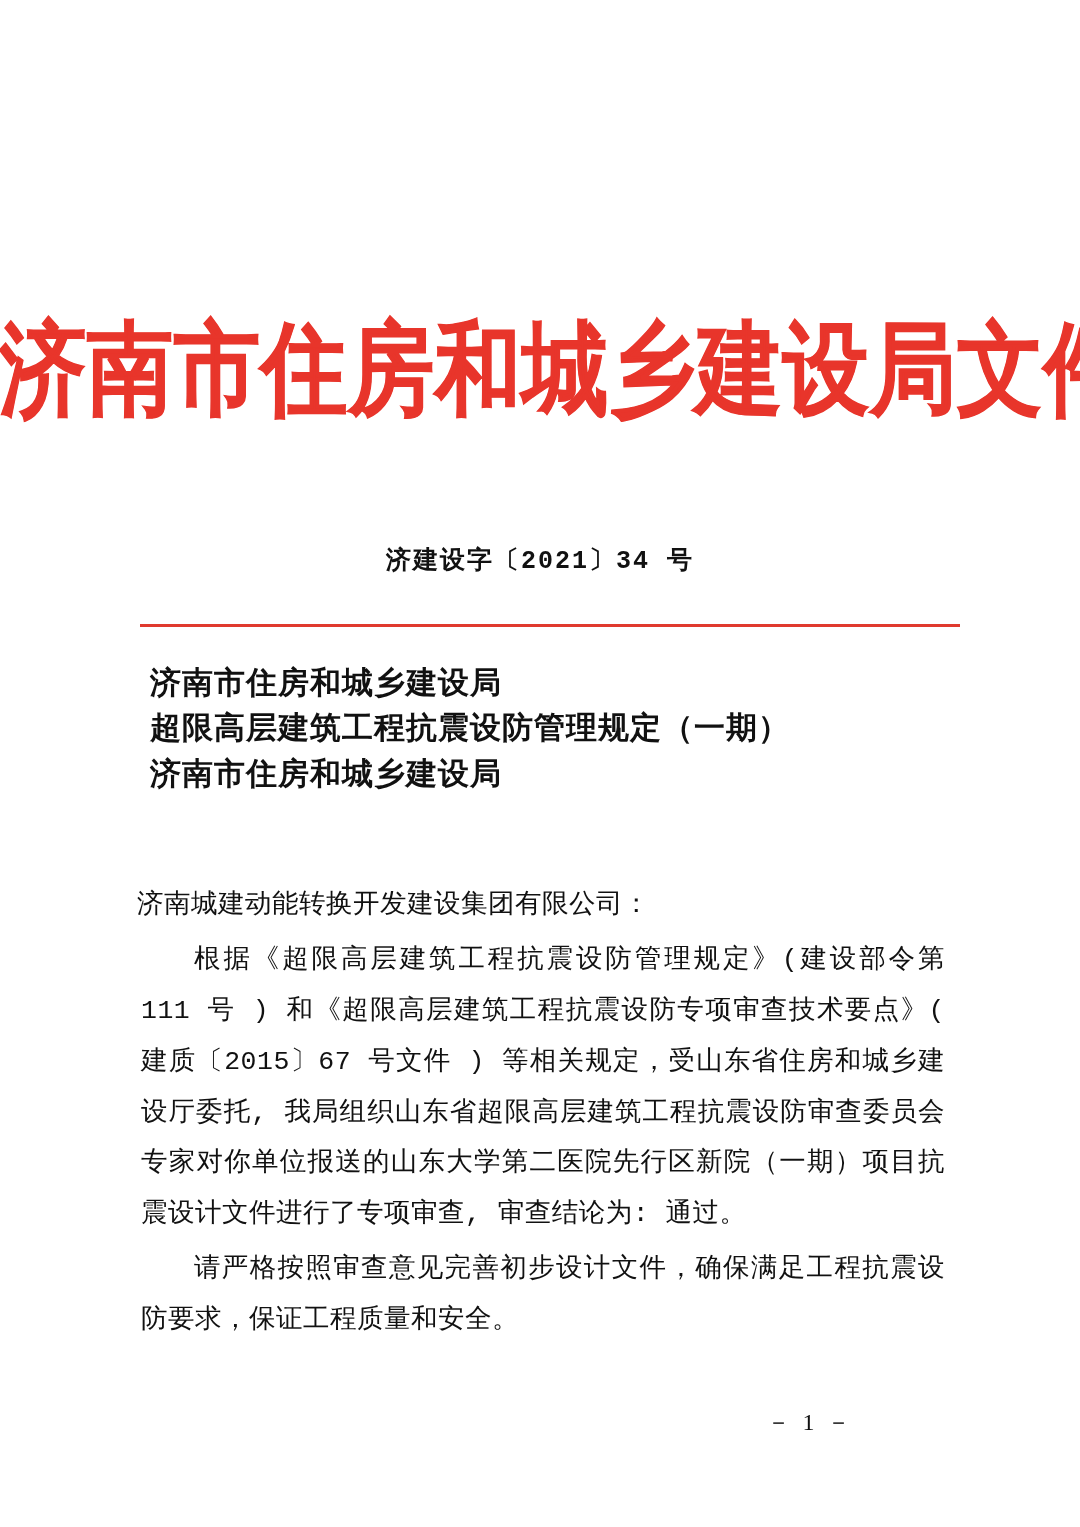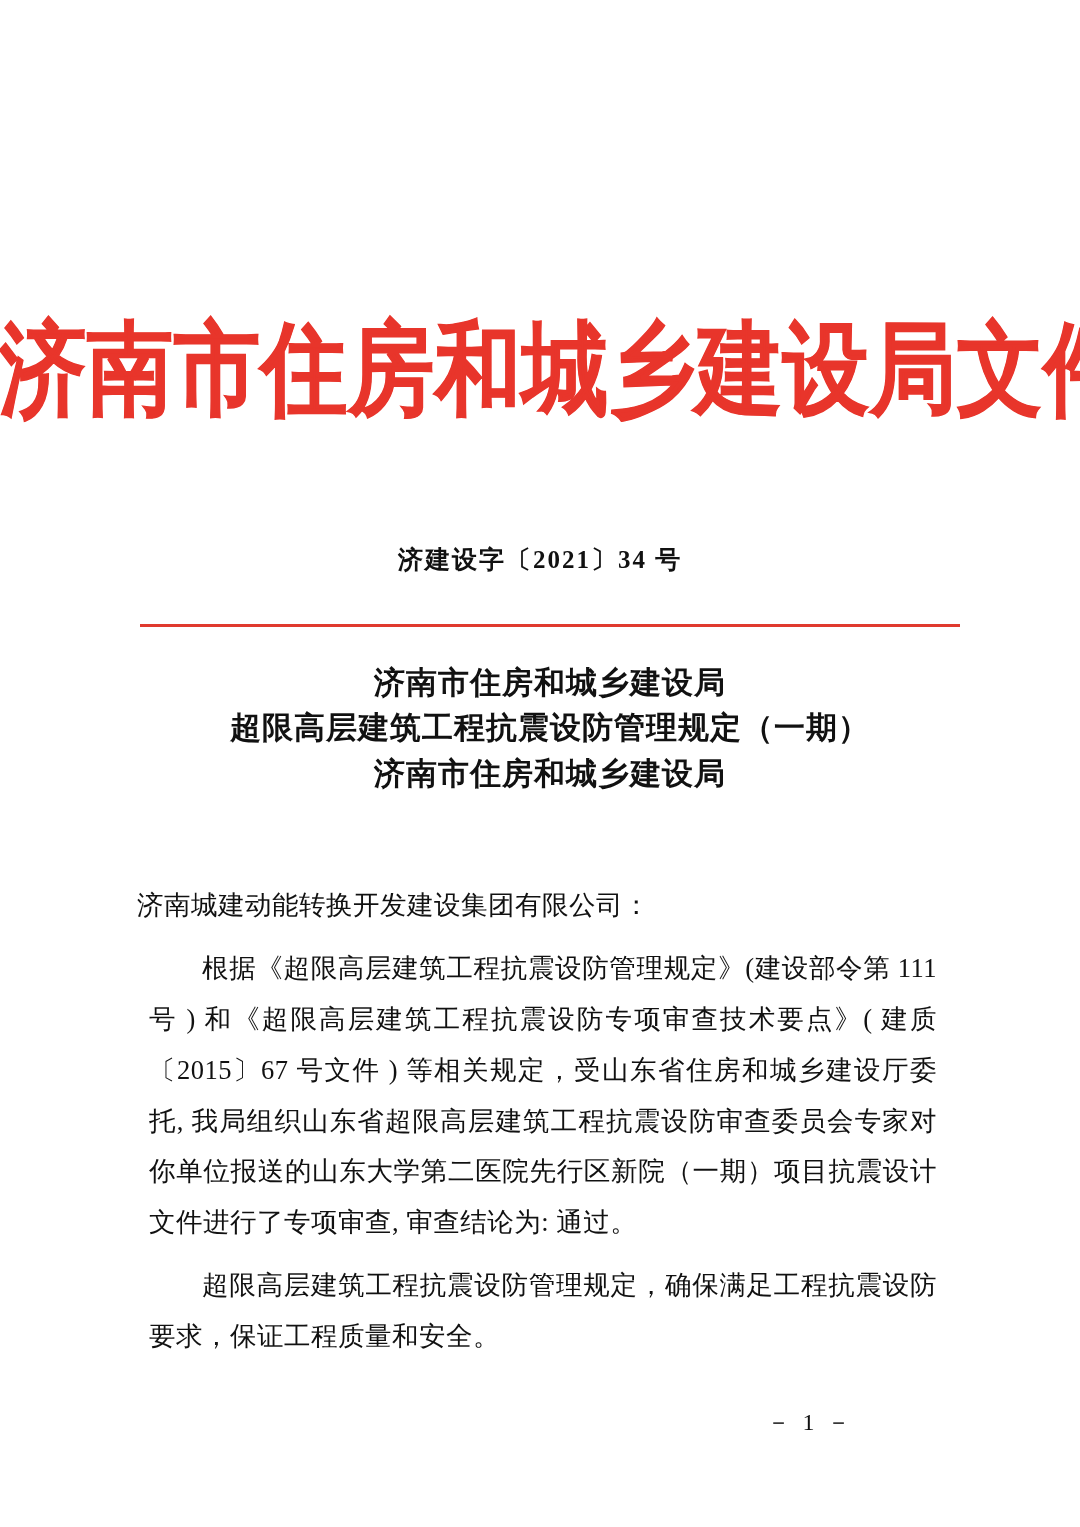--- a/index.html
+++ b/index.html
@@ -44,21 +44,21 @@
     white-space: nowrap;
   }
 
   
   .doc-number {
     position: absolute;
     top: 543px;
     left: 0;
     width: 1080px;
     text-align: center;
-    font-family: Liberation Serif, serif;
+    font-family: Liberation Mono, monospace;
     font-weight: 700;
     font-size: 25px;
     letter-spacing: 2px;
     color: #111;
   }
 
   
   .red-rule {
     position: absolute;
     top: 624px;
@@ -67,50 +67,50 @@
     height: 3px;
     background: #e03a2f;
   }
 
   
   .doc-title {
     position: absolute;
     top: 660px;
     left: 150px;
     width: 800px;
-    text-align: center;
+    text-align: left;
     font-family: "DejaVu Serif", "Liberation Serif", serif;
     font-weight: 700;
     font-size: 31px;
     line-height: 1.46;
     letter-spacing: 1px;
     color: #111;
   }
   .doc-title div {
     white-space: nowrap;
   }
 
   
   .body-block {
     position: absolute;
     top: 880px;
     left: 137px;
     width: 812px;
-    font-family: Liberation Serif, serif;
+    font-family: Liberation Mono, monospace;
     font-size: 26.5px;
     line-height: 1.92;
     letter-spacing: 0.5px;
     color: #111;
   }
   .addressee {
     margin: 0 0 2px 0;
     text-align: left;
   }
   .para {
-    margin: 12px;
+    margin: 4px;
     text-indent: 2em;
     text-align: justify;
     text-justify: inter-ideograph;
   }
 
   
   .page-number {
     position: absolute;
     top: 1406px;
     left: 0;
@@ -143,20 +143,20 @@
 
   <div class="doc-title">
     <div>济南市住房和城乡建设局</div>
     <div>超限高层建筑工程抗震设防管理规定（一期）</div>
     <div>济南市住房和城乡建设局</div>
   </div>
 
   <div class="body-block">
     <p class="addressee">济南城建动能转换开发建设集团有限公司：</p>
     <p class="para">根据《超限高层建筑工程抗震设防管理规定》(建设部令第 111 号 ) 和《超限高层建筑工程抗震设防专项审查技术要点》( 建质〔2015〕67 号文件 ) 等相关规定，受山东省住房和城乡建设厅委托, 我局组织山东省超限高层建筑工程抗震设防审查委员会专家对你单位报送的山东大学第二医院先行区新院（一期）项目抗震设计文件进行了专项审查, 审查结论为: 通过。</p>
-    <p class="para">超限高层建筑工程抗震设防管理规定，确保满足工程抗震设防要求，保证工程质量和安全。</p>
+    <p class="para">请严格按照审查意见完善初步设计文件，确保满足工程抗震设防要求，保证工程质量和安全。</p>
   </div>
 
   <div class="page-number">
     <span>－ 1 －</span>
   </div>
 
 </div>
 
 </body></html>

